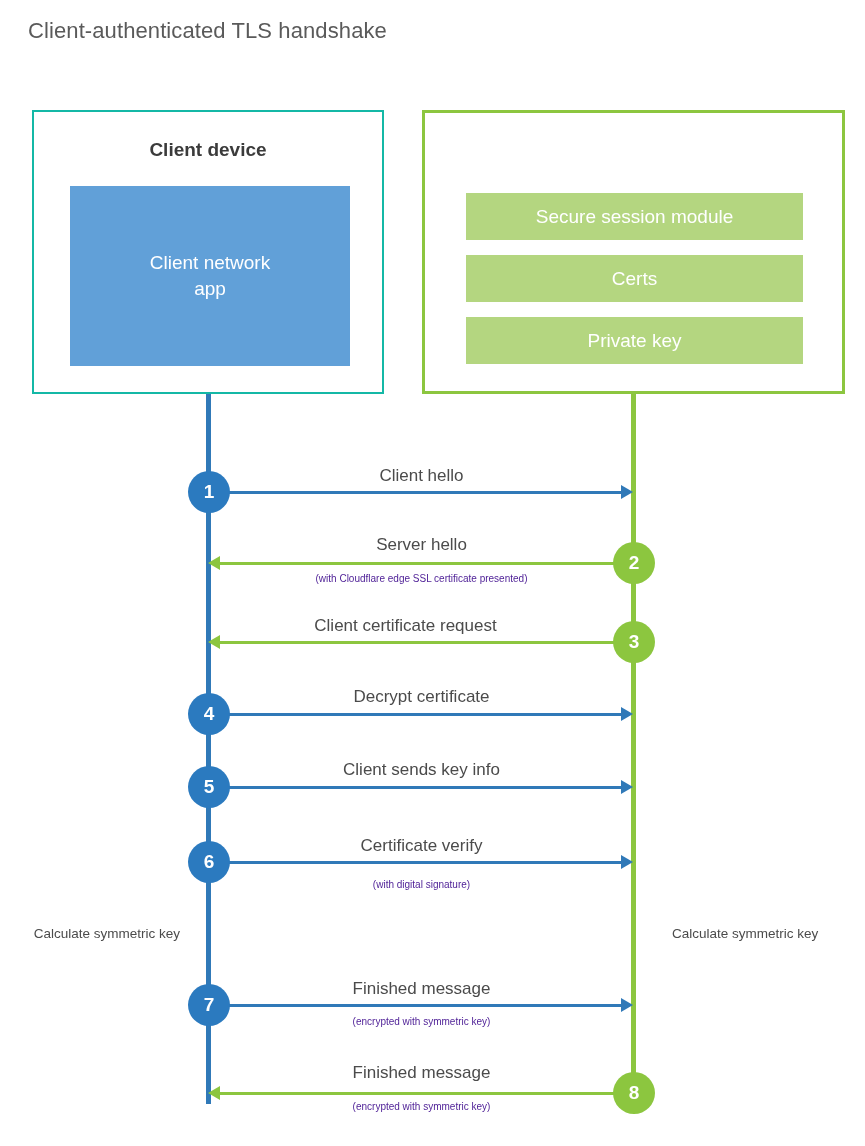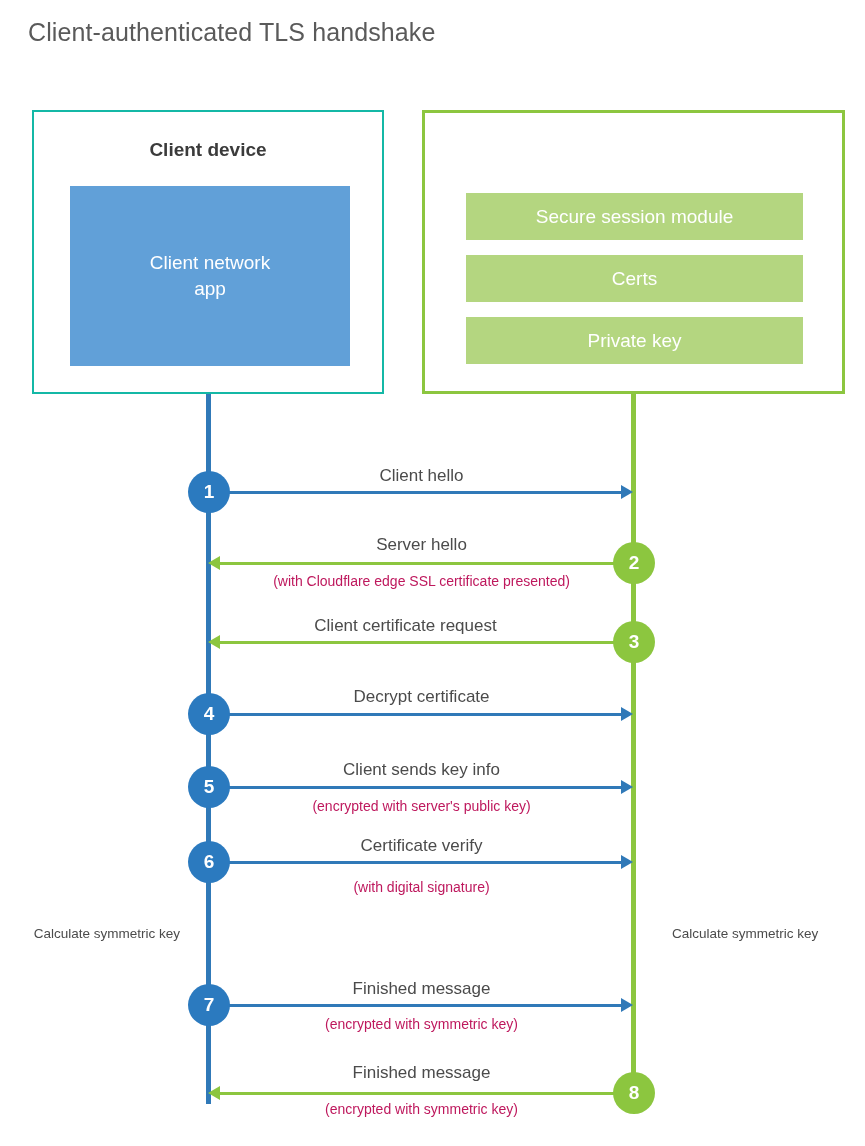--- a/index.html
+++ b/index.html
@@ -18,21 +18,21 @@
     height: 1146px;
     background: #ffffff;
     overflow: hidden;
   }
 
   
   .title {
     position: absolute;
     left: 28px;
     top: 18px;
-    font-size: 25px;
+    font-size: 22px;
     font-weight: 400;
     color: #5a5a5a;
     letter-spacing: 0.1px;
     white-space: nowrap;
   }
 
   
   .entity-box {
     position: absolute;
     background: #ffffff;
@@ -142,22 +142,22 @@
   .arrow-label {
     position: absolute;
     text-align: center;
     color: #4b4b4b;
     font-size: 17px;
     white-space: nowrap;
   }
   .arrow-sublabel {
     position: absolute;
     text-align: center;
-    color: #be185d;
-    font-size: 14px;
+    color: #4c1d95;
+    font-size: 10px;
     white-space: nowrap;
   }
 
   
   .side-note {
     position: absolute;
     color: #4b4b4b;
     font-size: 13.5px;
     line-height: 1.32;
   }
@@ -222,21 +222,20 @@
   <div class="arrow-label" style="left:209px; top:687px; width:425px;">Decrypt certificate</div>
   <div class="arrow-line blue" style="left:209px; top:713px; width:412px;"></div>
   <div class="arrow-head right blue" style="left:621px; top:707px;"></div>
   <div class="step-circle blue" style="left:188px; top:693px;">
     <span>4</span>
   </div>
 
   <div class="arrow-label" style="left:209px; top:760px; width:425px;">Client sends key info</div>
   <div class="arrow-line blue" style="left:209px; top:786px; width:412px;"></div>
   <div class="arrow-head right blue" style="left:621px; top:780px;"></div>
-  <div class="arrow-sublabel" style="left:209px; top:798px; width:425px;">(encrypted with server's public key)</div>
   <div class="step-circle blue" style="left:188px; top:766px;">
     <span>5</span>
   </div>
 
   <div class="arrow-label" style="left:209px; top:836px; width:425px;">Certificate verify</div>
   <div class="arrow-line blue" style="left:209px; top:861px; width:412px;"></div>
   <div class="arrow-head right blue" style="left:621px; top:855px;"></div>
   <div class="arrow-sublabel" style="left:209px; top:879px; width:425px;">(with digital signature)</div>
   <div class="step-circle blue" style="left:188px; top:841px;">
     <span>6</span>

